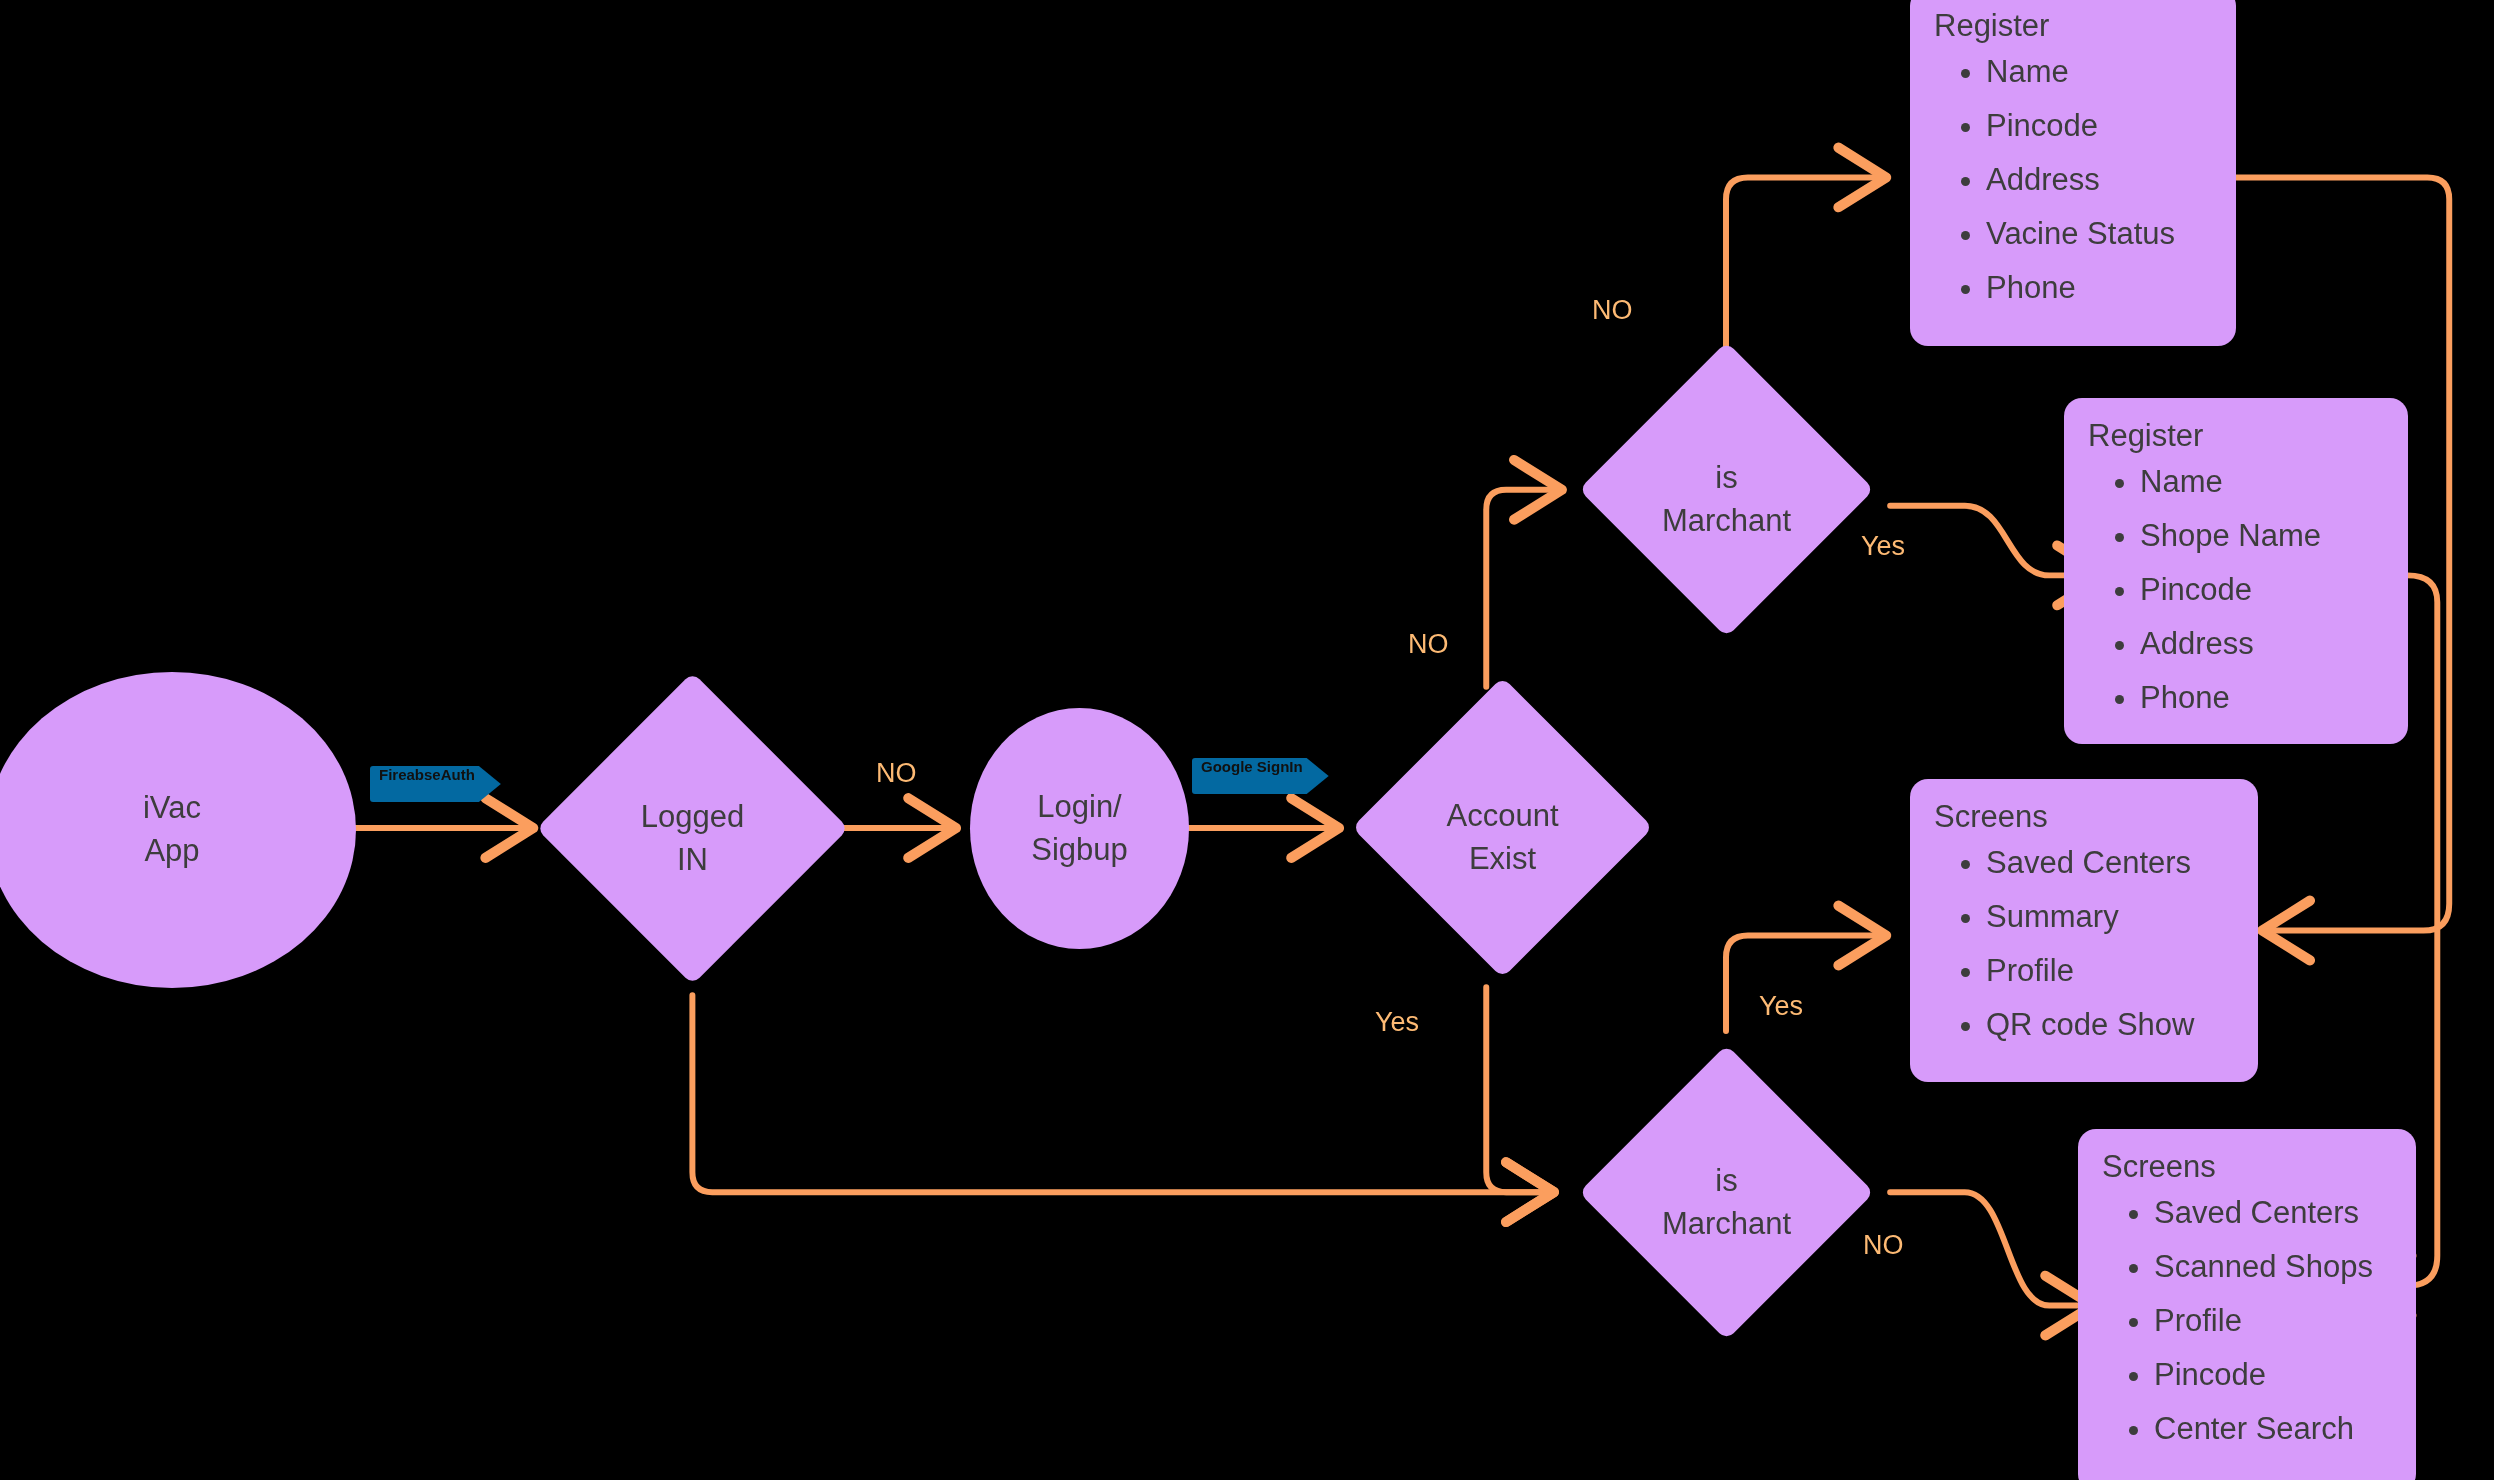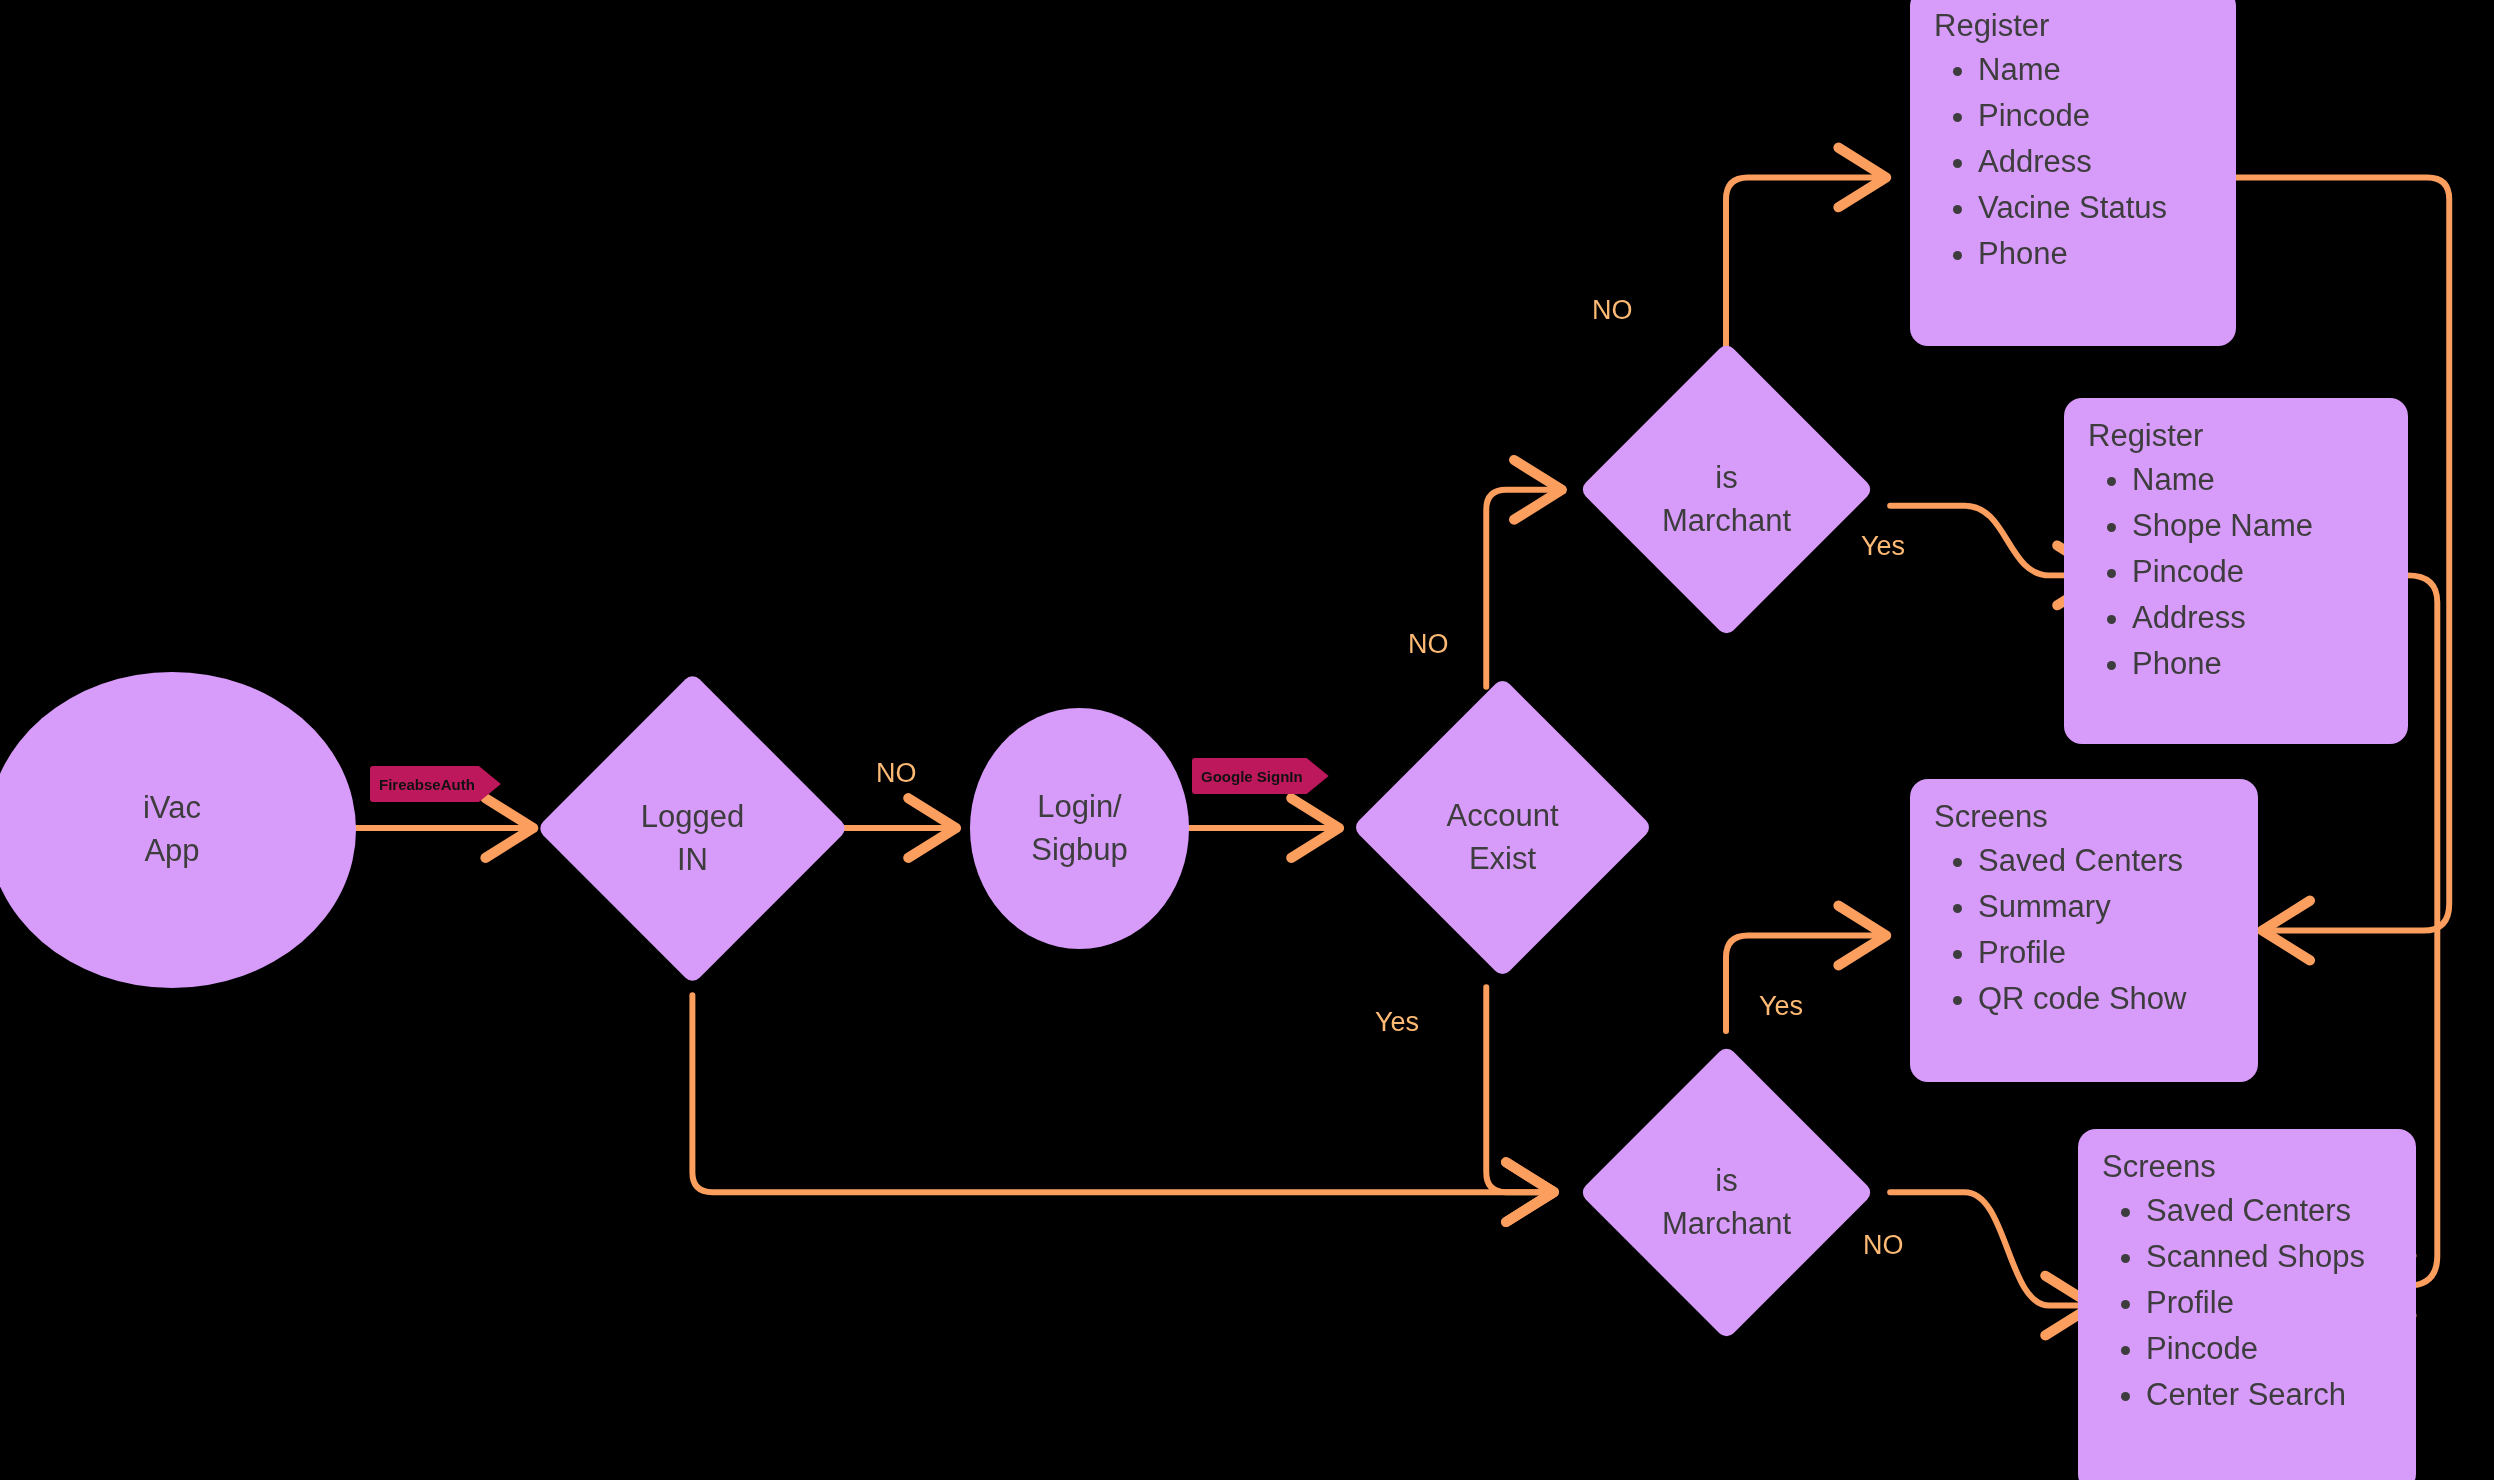--- a/index.html
+++ b/index.html
@@ -81,30 +81,30 @@
     padding-left: 2px;
   }
   .card ul {
     margin: 0;
     padding-left: 46px;
     list-style-type: disc;
   }
   .card li {
     font-size: 31px;
     line-height: 1.0;
-    margin: 0;
+    margin: 8px;
     padding: 7px 0 8px 0;
   }
   
   .tag {
     position: absolute;
     height: 36px;
-    background: #be185d;
+    background: #0369a1;
     display: flex;
-    align-items: center;
+    align-items: flex-start;
     color: #111111;
     font-size: 15px;
     font-weight: bold;
     padding-left: 9px;
     padding-right: 26px;
     border-radius: 3px 0 0 3px;
     clip-path: polygon(0 0, calc(100% - 22px) 0, 100% 50%, calc(100% - 22px) 100%, 0 100%);
     white-space: nowrap;
   }
   

